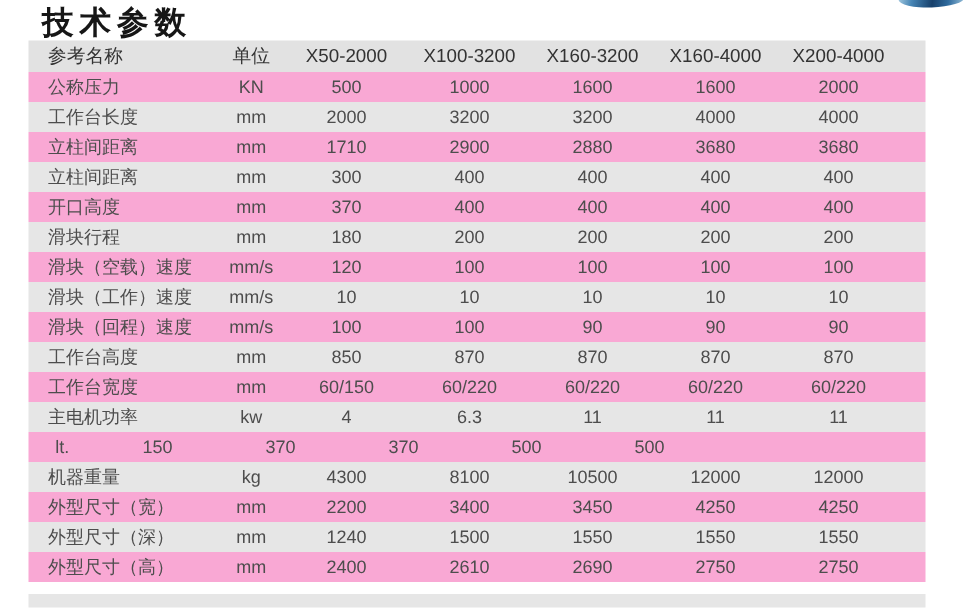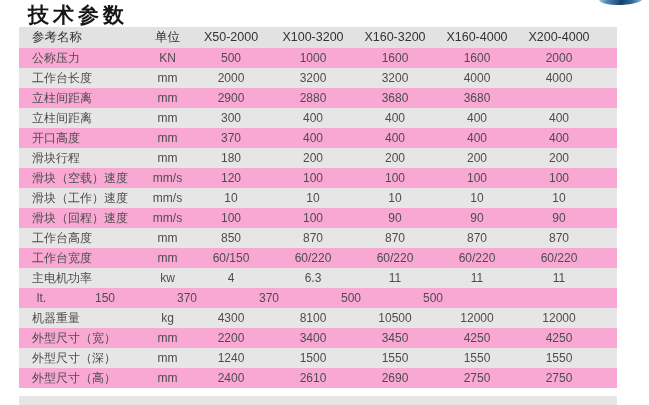--- a/index.html
+++ b/index.html
@@ -69,20 +69,21 @@
       <div class="c-unit">mm</div>
       <div class="c-val">2000</div>
       <div class="c-val">3200</div>
       <div class="c-val">3200</div>
       <div class="c-val">4000</div>
       <div class="c-val">4000</div>
     </div>
     <div class="row">
       <div class="c-name">立柱间距离</div>
       <div class="c-unit">mm</div>
+      <div class="c-val">1710</div>
       <div class="c-val">2900</div>
       <div class="c-val">2880</div>
       <div class="c-val">3680</div>
       <div class="c-val">3680</div>
     </div>
     <div class="row stripe">
       <div class="c-name">立柱间距离</div>
       <div class="c-unit">mm</div>
       <div class="c-val">300</div>
       <div class="c-val">400</div>

